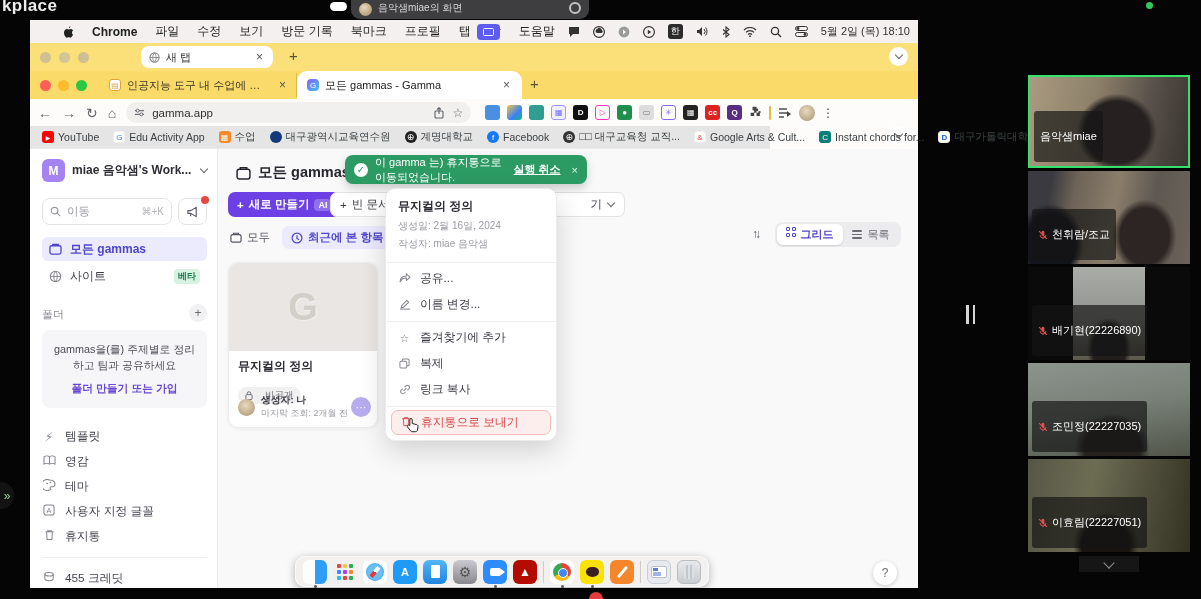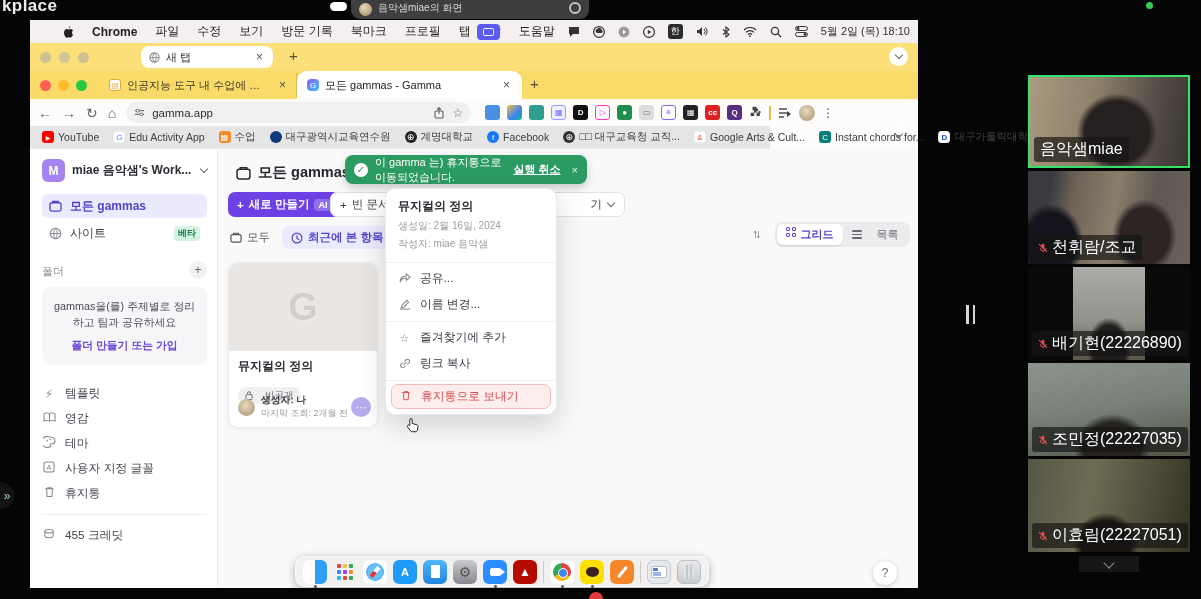--- a/index.html
+++ b/index.html
@@ -93,21 +93,21 @@
   .btn-new .ai{background:rgba(255,255,255,.25);border-radius:4px;font-size:9px;padding:1px 4px;}
   .btn-blank{position:absolute;left:112px;top:43px;width:110px;height:25px;background:#fff;border:1px solid #e3e3e6;border-radius:7px;display:flex;align-items:center;gap:5px;padding:0 9px;font-size:11.5px;color:#3a3a44;}
   .btn-import{position:absolute;left:300px;top:43px;width:107px;height:25px;background:#fff;border:1px solid #e3e3e6;border-radius:7px;display:flex;align-items:center;justify-content:flex-end;gap:6px;padding:0 10px;font-size:11.5px;color:#3a3a44;}
   
   .filter-row{position:absolute;left:12px;top:77px;display:flex;align-items:center;gap:12px;font-size:11.5px;color:#55555f;}
   .fil{display:flex;align-items:center;gap:5px;}
   .fil.active{background:#eceafd;color:#4f46c9;font-weight:bold;border-radius:7px;padding:4px 9px;}
   .sort-ic{position:absolute;left:534px;top:78px;font-size:12px;color:#55555f;letter-spacing:-3px;}
   .vtoggle{position:absolute;left:557px;top:73px;height:25px;background:#ececee;border-radius:8px;display:flex;align-items:center;padding:2px;font-size:11px;}
   .vt-grid{background:#fff;border-radius:6px;box-shadow:0 1px 2px rgba(0,0,0,.12);color:#4f46c9;font-weight:bold;display:flex;align-items:flex-start;gap:5px;padding:3px 9px;}
-  .vt-list{color:#6b6b74;display:flex;align-items:center;gap:15px;padding:3px 9px;}
+  .vt-list{color:#6b6b74;display:flex;align-items:center;gap:6px;padding:3px 9px;}
   .gico{display:grid;grid-template-columns:4px 4px;grid-gap:1.5px;}
   .gico i{width:4px;height:4px;border:1.2px solid currentColor;border-radius:1px;}
   .lico i{display:block;width:10px;height:1.6px;background:currentColor;margin:2px 0;border-radius:1px;}
   
   #gcard{position:absolute;left:10px;top:113px;width:150px;height:166px;background:#fff;border:1px solid #ececee;border-radius:10px;box-shadow:0 1px 4px rgba(0,0,0,.06);overflow:hidden;}
   #gcard .thumb{height:88px;background:#e9e6e4;display:flex;align-items:center;justify-content:center;}
   #gcard .glogo{font-size:38px;font-weight:bold;color:#d4cec9;text-shadow:1px 1px 0 #f2efec;}
   #gcard .ct{padding:7px 9px 0;font-size:12px;font-weight:bold;color:#2b2b33;}
   #gcard .privacy{margin:12px 0 12px 9px;display:inline-flex;align-items:center;gap:12px;background:#f1f0f1;border-radius:9px;padding:2px 7px;font-size:9.5px;color:#6d6d76;}
   #gcard .meta{position:absolute;left:9px;bottom:7px;display:flex;gap:6px;align-items:center;}
@@ -176,21 +176,21 @@
   .t1 .vperson{background:radial-gradient(ellipse 34% 58% at 55% 62%,#262120 0 60%,transparent 75%);}
   .t2 .vbg{background:linear-gradient(100deg,#3a3a40 0 14%,#6d6357 28%,#8a7e6b 52%,#5e5852 74%,#6b635a);}
   .t2 .vperson{background:radial-gradient(ellipse 26% 55% at 14% 78%,#14141c 0 60%,transparent 78%),radial-gradient(ellipse 26% 52% at 72% 70%,#2c2523 0 58%,transparent 76%);}
   .t3 .vbg{background:#0a0a0a;}
   .t3 .pillar{position:absolute;left:28%;width:44%;top:0;bottom:0;background:linear-gradient(180deg,#a9aca7,#90938c 58%,#5a574b);}
   .t3 .vperson{background:radial-gradient(ellipse 17% 42% at 50% 88%,#211e1c 0 60%,transparent 80%);}
   .t4 .vbg{background:linear-gradient(170deg,#8d948d,#788078 48%,#515549);}
   .t4 .vperson{background:radial-gradient(ellipse 30% 48% at 52% 92%,#26231f 0 58%,transparent 78%);}
   .t5 .vbg{background:linear-gradient(100deg,#565647,#6d6c53 38%,#484635 78%,#33311f);}
   .t5 .vperson{background:radial-gradient(ellipse 26% 44% at 48% 92%,#181510 0 58%,transparent 78%);}
-  .plabel{position:absolute;left:4px;bottom:4px;background:rgba(20,20,20,.68);border-radius:3px;padding:2px 6px;display:flex;align-items:center;gap:4px;color:#fff;font-size:16px;white-space:nowrap;}
+  .plabel{position:absolute;left:4px;bottom:4px;background:rgba(20,20,20,.68);border-radius:3px;padding:18px 6px;display:flex;align-items:center;gap:4px;color:#fff;font-size:11px;white-space:nowrap;}
   #vchev{width:60px;height:16px;margin:4px auto 0;background:#161616;display:flex;align-items:center;justify-content:center;}
   #vchev .chev-d{border-color:#8f8f8f;width:8px;height:8px;}
 </style>
 </head>
 <body>
 
 <div id="stage">
 
   <div class="abs" id="wpFrag">kplace</div>
   <div class="abs" id="cloudBlob"></div>
@@ -404,20 +404,36 @@
       </span>
     </div>
 
     <div class="abs" id="content">
 
       <div id="gsidebar">
         <div class="ws-row">
           <span class="ws-av">M</span>
           <span class="ws-name">miae 음악샘's Work...</span>
           <span class="chev-d"></span>
+        </div>
+        <div class="srch-row">
+          <span class="srch">
+            <svg width="11" height="11" viewBox="0 0 12 12">
+                <circle cx="5" cy="5" r="3.6" fill="none" stroke="#9a9aa3" stroke-width="1.3"></circle>
+                <line x1="7.8" y1="7.8" x2="11" y2="11" stroke="#9a9aa3" stroke-width="1.3"></line>
+              </svg>
+            <span>이동</span>
+            <span class="kbd">⌘+K</span>
+          </span>
+          <span class="mega-btn">
+            <svg width="13" height="12" viewBox="0 0 14 13">
+                <path d="M2 5h3l6-3.5v10L5 8H2z" fill="none" stroke="#55555f" stroke-width="1.2"></path>
+                <path d="M5 8v3" stroke="#55555f" stroke-width="1.2"></path>
+              </svg>
+          </span>
         </div>
         <div style="margin-top:12px">
           <div class="nav-item active">
             <svg width="13" height="12" viewBox="0 0 14 13">
                 <rect x="1" y="3" width="12" height="9" rx="2" fill="none" stroke="#4f46c9" stroke-width="1.4"></rect>
                 <path d="M4 3V1.5h6V3" stroke="#4f46c9" fill="none" stroke-width="1.4"></path>
               </svg>
             <span>모든 gammas</span>
           </div>
           <div class="nav-item">
@@ -590,20 +606,27 @@
                   <path d="M1 12h11" stroke="#84848d" stroke-width="1.1"></path>
                 </svg></span>
             <span>이름 변경...</span>
             </div>
           <div class="dv"></div>
           <div class="cm-item">
             <span class="ic">☆</span>
             <span>즐겨찾기에 추가</span>
             </div>
           <div class="cm-item">
+            <span class="ic"><svg width="11" height="11" viewBox="0 0 12 12">
+                  <rect x="1" y="3.5" width="7.5" height="7.5" rx="1.5" fill="none" stroke="#84848d" stroke-width="1.1"></rect>
+                  <path d="M3.5 3.5V2.5A1.5 1.5 0 0 1 5 1h4.5A1.5 1.5 0 0 1 11 2.5V7a1.5 1.5 0 0 1-1.5 1.5h-1" fill="none" stroke="#84848d" stroke-width="1.1"></path>
+                </svg></span>
+            <span>복제</span>
+            </div>
+          <div class="cm-item">
             <span class="ic"><svg width="12" height="11" viewBox="0 0 13 12">
                   <path d="M5 7.5L8 4.5M4 5L2.5 6.5a2.3 2.3 0 0 0 3.3 3.3L7 8.5M6 3.5L7.5 2a2.3 2.3 0 0 1 3.3 3.3L9 7" fill="none" stroke="#84848d" stroke-width="1.1"></path>
                 </svg></span>
             <span>링크 복사</span>
             </div>
           <div class="dv"></div>
           <div class="cm-item cm-danger">
             <span class="ic"><svg width="10" height="11" viewBox="0 0 12 13">
                   <path d="M1.5 3h9M4 3V1.8h4V3M2.8 3l.6 8.5h5.2l.6-8.5" fill="none" stroke="#d5494c" stroke-width="1.1"></path>
                 </svg></span>

